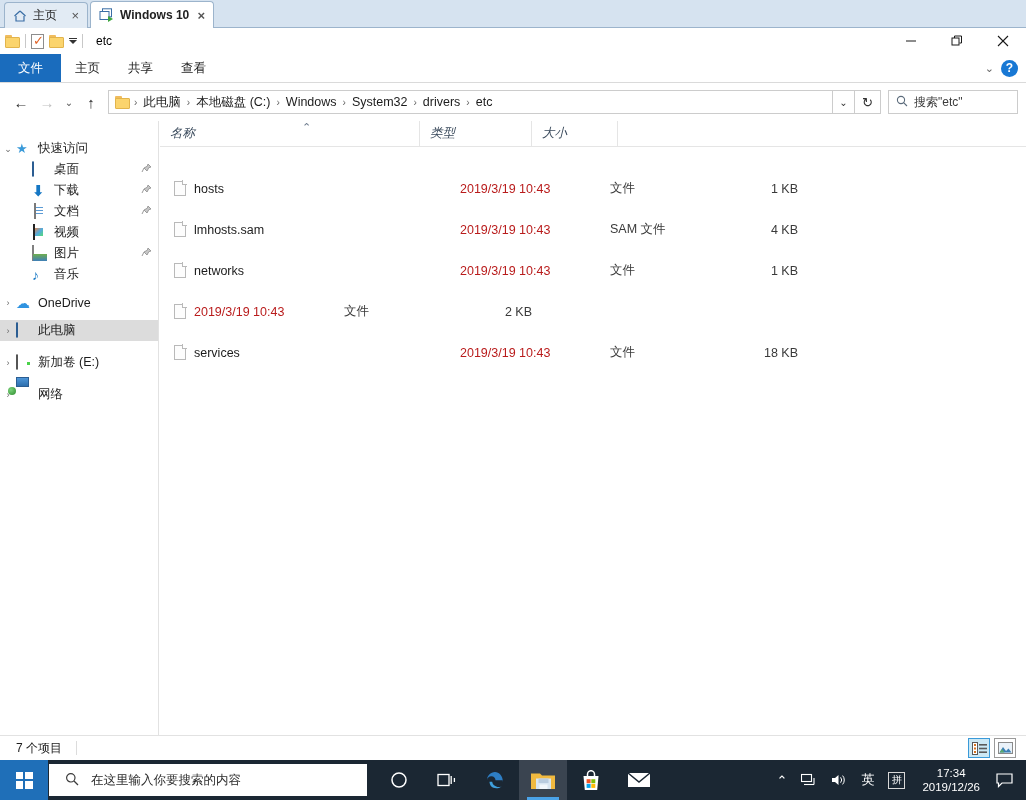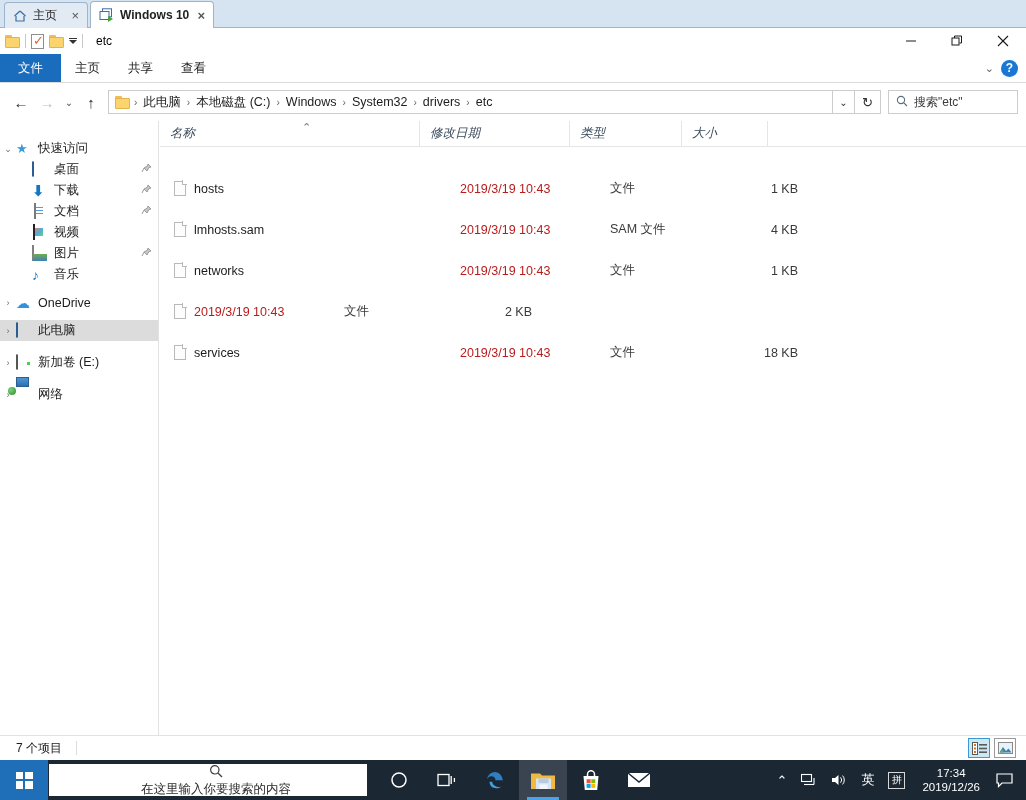--- a/index.html
+++ b/index.html
@@ -221,21 +221,21 @@
     display: flex; align-items: center;
   }
   .startbtn {
     width: 48px; height: 40px; background: #1f6fb8;
     display: flex; align-items: center; justify-content: center;
   }
   .winlogo { width: 17px; height: 17px; display: grid; grid-template-columns: 1fr 1fr; grid-template-rows: 1fr 1fr; gap: 2px; }
   .winlogo i { background: #ffffff; display: block; }
   .tbsearch {
     width: 318px; height: 32px; margin-left: 1px; background: #ffffff;
-    display: flex; align-items: center; gap: 0; padding-left: 16px; flex-direction: column;
+    display: flex; align-items: center; gap: 12px; padding-left: 16px;
   }
   .tbsearch .mag { color: #3b3b3b; font-size: 14px; }
   .tbsearch .ph { color: #2b2b2b; font-size: 12.5px; }
   .tbicons { display: flex; align-items: center; height: 40px; margin-left: 8px; }
   .tbicon {
     width: 48px; height: 40px; display: flex; align-items: center; justify-content: center;
     position: relative;
   }
   .tbicon.running { background: #3a4450; }
   .tbicon.running::after {
@@ -462,23 +462,20 @@
     </div>
 
   </div>
 
   <div class="filepane">
     <div class="colheader">
       <div class="col col-name">
         <span>名称</span>
         <span class="sortcaret">⌃</span>
       </div>
-      <div class="col col-date">
-        <span>修改日期</span>
-      </div>
       <div class="col col-type">
         <span>类型</span>
       </div>
       <div class="col col-size">
         <span>大小</span>
       </div>
     </div>
 
     <div class="rowsarea" style="padding-top:11px">
 

